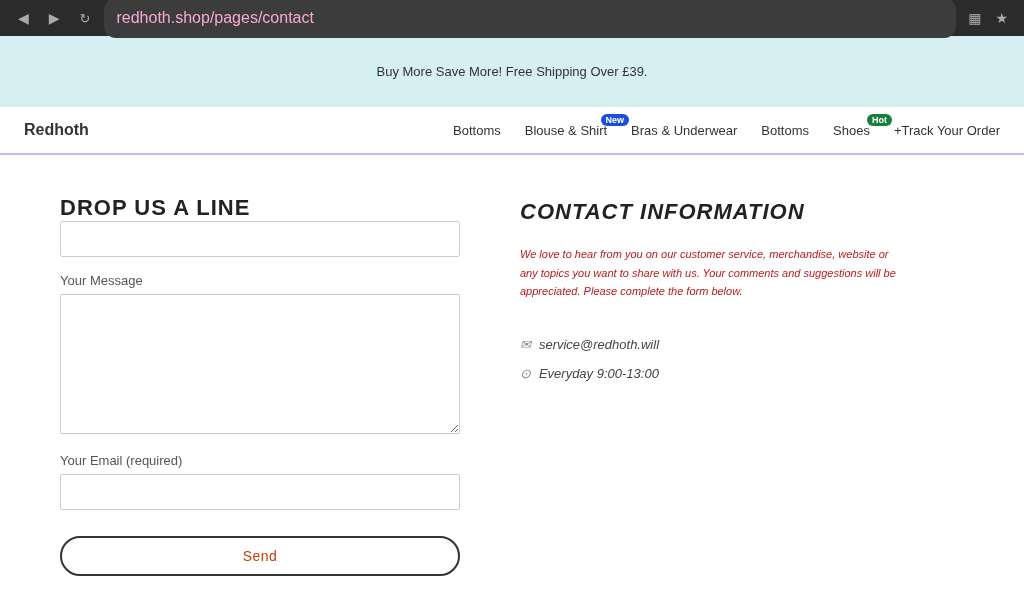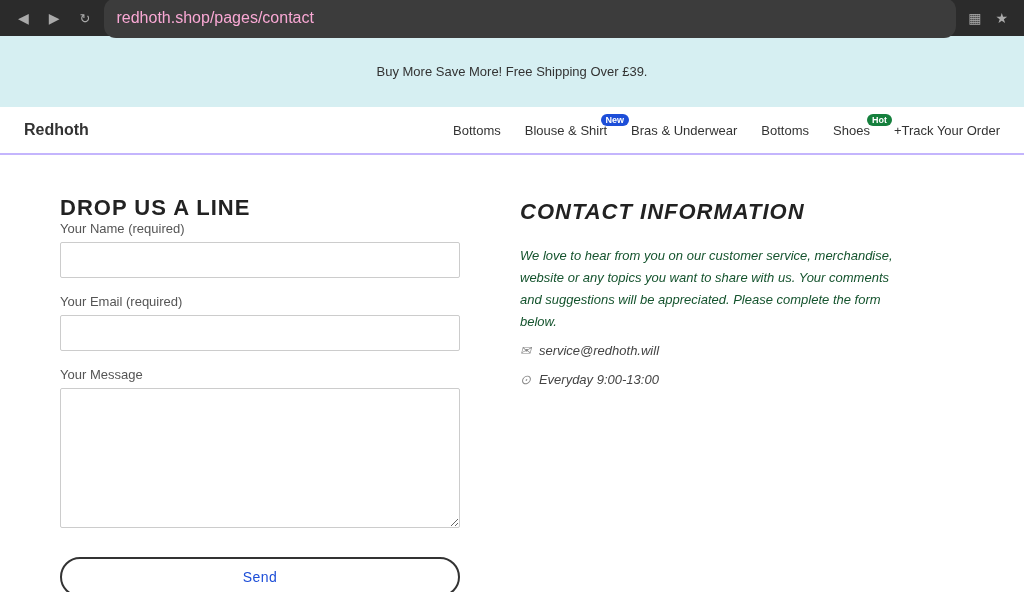--- a/index.html
+++ b/index.html
@@ -159,21 +159,21 @@
       font-size: 13px;
       outline: none;
       resize: vertical;
       height: 140px;
     }
     .send-btn {
       width: 100%;
       border: 2px solid #333;
       border-radius: 24px;
       background: #fff;
-      color: #1d4ed8;
+      color: #c2410c;
       font-size: 14px;
       padding: 10px;
       cursor: pointer;
       margin-top: 10px;
       letter-spacing: 0.5px;
     }
 
     
     .info-section {
       flex: 1;
@@ -181,24 +181,24 @@
       font-style: italic;
     }
     .info-section h2 {
       font-size: 22px;
       font-weight: bold;
       letter-spacing: 1px;
       margin-bottom: 20px;
       color: #222;
     }
     .info-section p {
-      font-size: 13px;
+      font-size: 11px;
       line-height: 1.7;
-      color: #14532d;
-      margin-bottom: 10px;
+      color: #b91c1c;
+      margin-bottom: 36px;
       max-width: 380px;
     }
     .contact-detail {
       display: flex;
       align-items: center;
       gap: 8px;
       margin-bottom: 14px;
       font-size: 13px;
       color: #444;
     }
@@ -250,34 +250,33 @@
     </li>
   </ul>
 </nav>
 
 <div class="page-content">
 
   <div class="form-section">
     <h2>DROP US A LINE</h2>
 
     <div class="form-group">
-      <label>Your Name (required)</label>
       <input type="text" style="">
+    </div>
+
+    <div class="form-group">
+      <label>Your Message</label>
+      <textarea style=""></textarea>
     </div>
 
     <div class="form-group">
       <label>Your Email (required)</label>
       <input type="email" style="">
     </div>
 
-    <div class="form-group">
-      <label>Your Message</label>
-      <textarea style=""></textarea>
-    </div>
-
     <button class="send-btn">Send</button>
   </div>
 
   <div class="info-section">
     <h2>CONTACT INFORMATION</h2>
     <p>We love to hear from you on our customer service, merchandise, website or any topics you want to share with us. Your comments and suggestions will be appreciated. Please complete the form below.</p>
 
     <div class="contact-detail">
       <span class="icon">✉</span>
       <span>service@redhoth.will</span>

